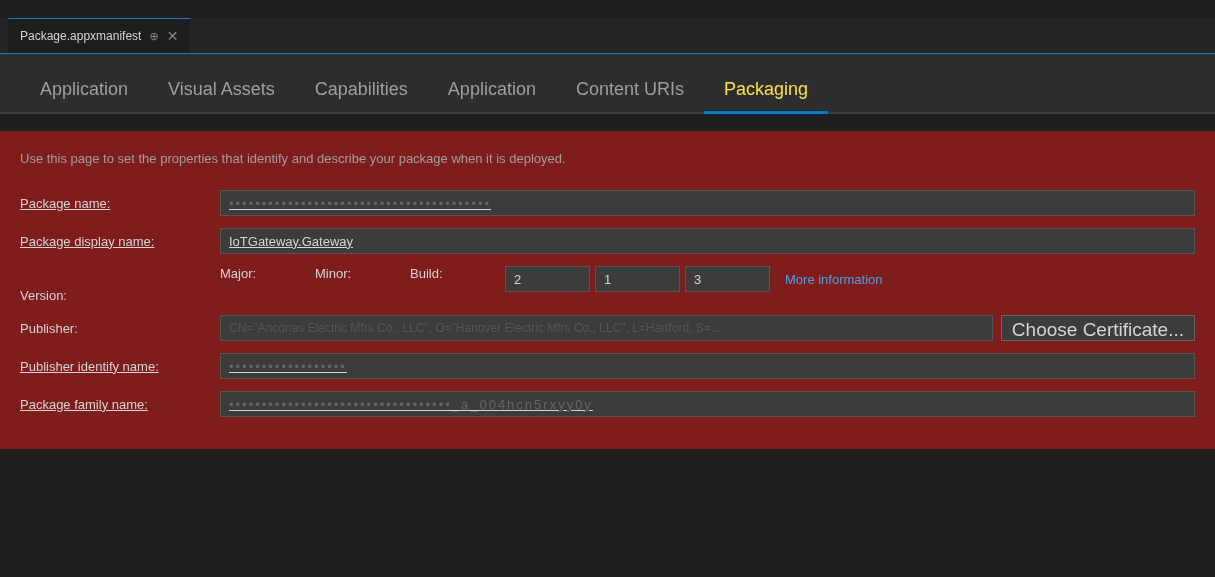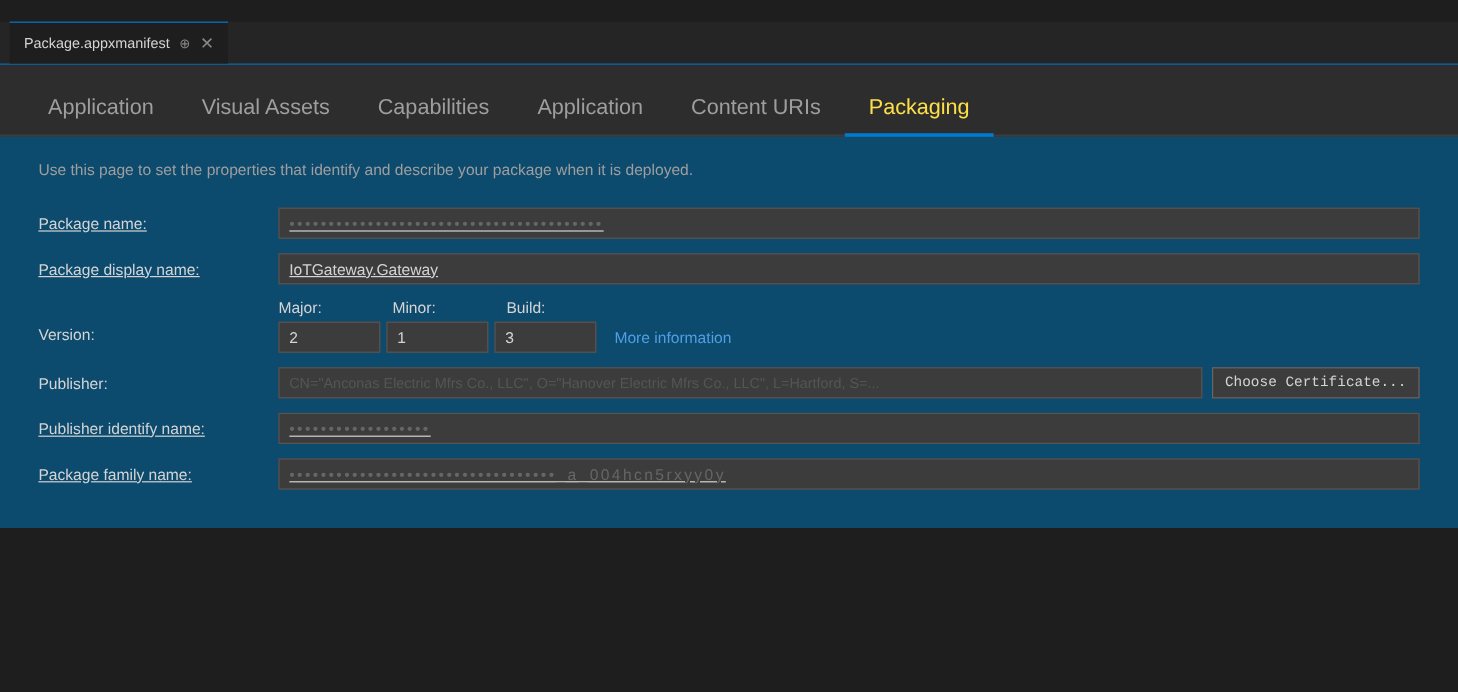--- a/index.html
+++ b/index.html
@@ -73,22 +73,23 @@
       position: absolute;
       bottom: -2px;
       left: 0;
       right: 0;
       height: 3px;
       background: #007acc;
     }
 
     
     .content {
-      padding: 20px 32px;
-      background: #0c4a6e;
+      padding: 20px 20px;
+      background: #7f1d1d;
+      margin-top: 17px;
     }
     .page-description {
       color: #9e9e9e;
       font-size: 13px;
       margin-bottom: 24px;
     }
 
     
     .form-row {
       display: flex;
@@ -126,21 +127,20 @@
     }
     .version-label {
       width: 200px;
       color: #d4d4d4;
       font-size: 13px;
       flex-shrink: 0;
       padding-top: 22px;
     }
     .version-fields {
       display: flex;
-      flex-direction: column;
       gap: 0;
     }
     .version-sub-labels {
       display: flex;
       gap: 0;
       margin-bottom: 2px;
     }
     .version-sub-label {
       width: 90px;
       color: #d4d4d4;
@@ -196,25 +196,25 @@
       outline: none;
       overflow: hidden;
       text-overflow: ellipsis;
       white-space: nowrap;
     }
     .choose-cert-btn {
       background: #3c3c3c;
       border: 1px solid #666;
       color: #d4d4d4;
       padding: 3px 10px;
-      font-size: 12px;
+      font-size: 19px;
       height: 26px;
       cursor: pointer;
       white-space: nowrap;
-      font-family: Liberation Mono, monospace;
+      font-family: Liberation Sans, sans-serif;
     }
   </style>
 </head>
 <body>
 
 <div class="title-bar">
   <div class="title-tab">
     <span class="tab-name">Package.appxmanifest</span>
     <span class="pin-icon">⊕</span>
     <span class="close-icon">✕</span>

